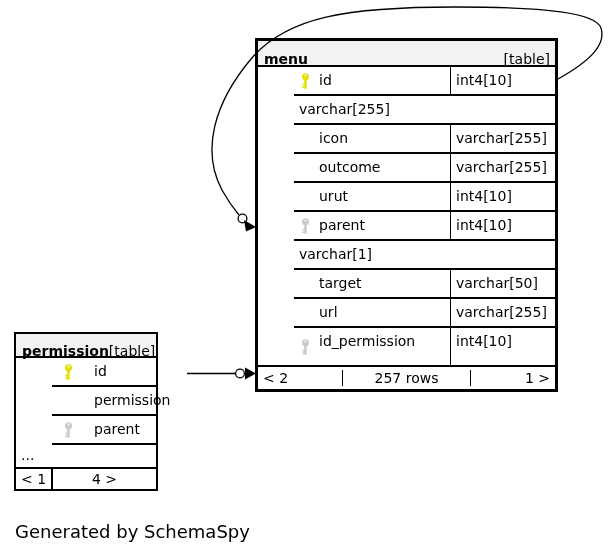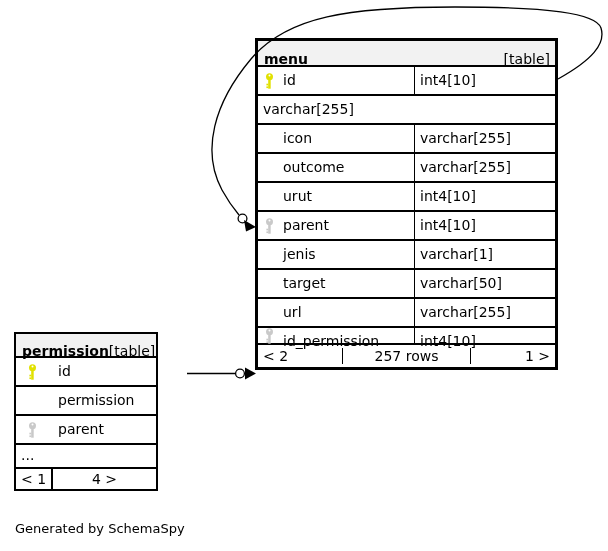--- a/index.html
+++ b/index.html
@@ -16,22 +16,22 @@
 
   .thead {
     display:flex; justify-content:space-between; align-items:center;
     background:#f2f2f2; border-bottom:2px solid #000; padding:11px 5px 0 6px;
   }
   #menu-table .thead { height:26px; }
   #permission-table .thead { height:24px; }
   .tname { font-weight:bold; }
   .badge { font-weight:normal; }
 
-  .row { display:flex; height:29px; border-bottom:2px solid #000; }
-  .row.last { border-bottom:none; height:15px; }
+  .row { display:flex; height:29px; border-bottom:2px solid #000;margin-left:36px; }
+  .row.last { border-bottom:none; height:37px; }
   .cell-name { position:relative; padding-left:25px; line-height:27px; white-space:nowrap; }
   #menu-table .cell-name { width:157px; border-right:1px solid #000; }
   #menu-table .cell-type { flex:1; padding-left:5px; line-height:27px; white-space:nowrap; }
   #permission-table .cell-name { width:100%; padding-left:42px; }
 
   .key { position:absolute; left:6px; top:50%; transform:translateY(-50%); width:11px; height:17px; }
   #permission-table .key { left:11px; }
   .pk { color:#e1e100; }
   .fk { color:#c9c9c9; }
 
@@ -45,21 +45,21 @@
   #menu-table .fcell.center { width:127px; text-align:center; }
   #menu-table .fcell.right { flex:1; text-align:right; padding-right:5px; }
   #permission-table .fcell.left { width:35px; padding-left:5px; }
   #permission-table .fcell.center { width:96px; text-align:center; }
   #permission-table .fcell.right { flex:1; text-align:center; }
   .fdiv { width:1px; background:#000; }
   #menu-table .fdiv { margin:3px 0; }
 
   #relationship-layer { position:absolute; left:0; top:0; z-index:10; pointer-events:none; }
 
-  #caption { position:absolute; left:15px; top:521px; font-size:13px; }
+  #caption { position:absolute; left:15px; top:521px; font-size:18px; }
 </style>
 </head>
 <body>
 
 <svg width="0" height="0" style="position:absolute">
   <defs>
     <g id="key-glyph">
       <circle cx="5.5" cy="4.3" r="3.5" fill="currentColor"></circle>
       <circle cx="5.5" cy="3.1" r="1" fill="#ffffff"></circle>
       <rect x="4.2" y="6.8" width="2.5" height="9.4" fill="currentColor"></rect>
@@ -104,21 +104,20 @@
     <div class="row">
       <div class="cell-name">
         <svg class="key fk" viewBox="0 0 11 17">
             <use href="#key-glyph"></use>
           </svg>
         <span>parent</span>
       </div>
       <div class="cell-type">int4[10]</div>
     </div>
     <div class="row">
-      <div class="cell-name"><span>jenis</span></div>
       <div class="cell-type">varchar[1]</div>
     </div>
     <div class="row">
       <div class="cell-name"><span>target</span></div>
       <div class="cell-type">varchar[50]</div>
     </div>
     <div class="row">
       <div class="cell-name"><span>url</span></div>
       <div class="cell-type">varchar[255]</div>
     </div>

